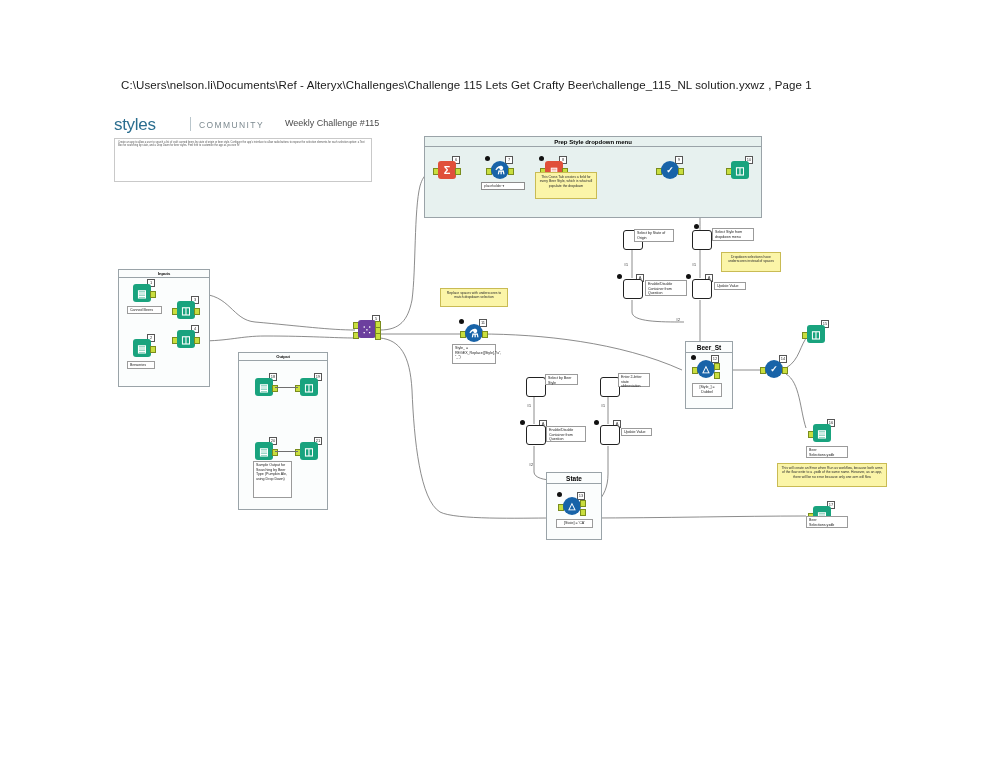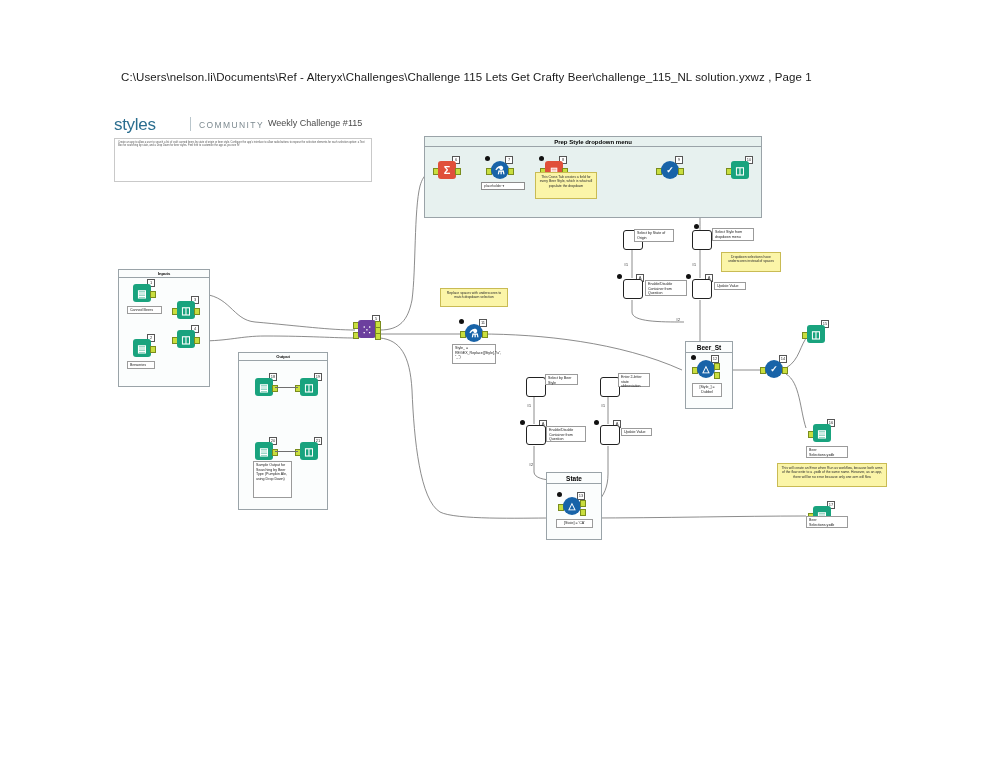--- a/index.html
+++ b/index.html
@@ -1,28 +1,28 @@
 <!DOCTYPE html>
 <html><head>
 <meta charset="utf-8">
 <style>
   html,body{margin:0;padding:0;background:#ffffff;}
   body{width:999px;height:775px;position:relative;font-family:"Liberation Sans",sans-serif;color:#000;overflow:hidden;}
   .canvas{position:absolute;left:0;top:0;width:999px;height:775px;}
   .abs{position:absolute;}
 
   
-  #doc-path{left:121px;top:71px;font-size:11.5px;letter-spacing:0.1px;white-space:nowrap;color:#1a1a1a;}
+  #doc-path{left:121px;top:79px;font-size:11.5px;letter-spacing:0.1px;white-space:nowrap;color:#1a1a1a;}
 
   
   #brand{left:114px;top:119px;width:270px;height:12px;}
   #brand-alteryx{position:absolute;left:0;top:-4px;font-size:17px;color:#2b6e8f;letter-spacing:-0.3px;}
   #brand-divider{position:absolute;left:76px;top:-2px;width:1px;height:14px;background:#b9c6cc;}
   #brand-community{position:absolute;left:85px;top:1px;font-size:8.5px;letter-spacing:1.4px;color:#7d8a90;}
-  #brand-challenge{position:absolute;left:154px;top:-1px;font-size:9px;color:#4b4b4b;}
+  #brand-challenge{position:absolute;left:171px;top:-1px;font-size:9px;color:#4b4b4b;}
   #desc-box{left:114px;top:138px;width:256px;height:42px;border:1px solid #c9c9c9;background:#fff;}
   #desc-text{position:absolute;left:3px;top:2px;width:250px;font-size:2.6px;line-height:3.3px;color:#555;}
 
   
   .tool-container{border:1px solid #9aa3a8;background:#fbfdfd;}
   .tool-container.tinted{background:#e7f1ef;}
   .ct-title{position:absolute;left:0;top:0;width:100%;text-align:center;font-weight:bold;border-bottom:1px solid #9aa3a8;box-sizing:border-box;}
 
   
   .tool{position:absolute;width:22px;height:22px;}

